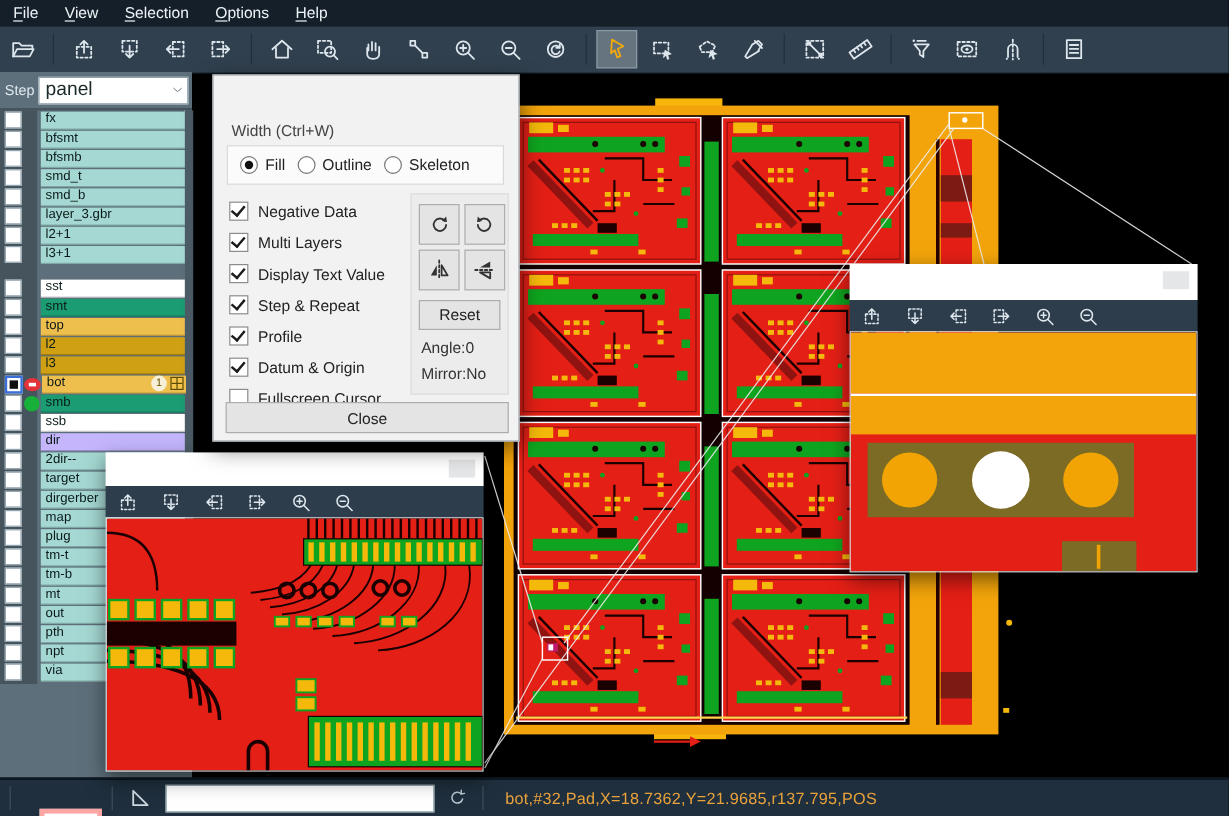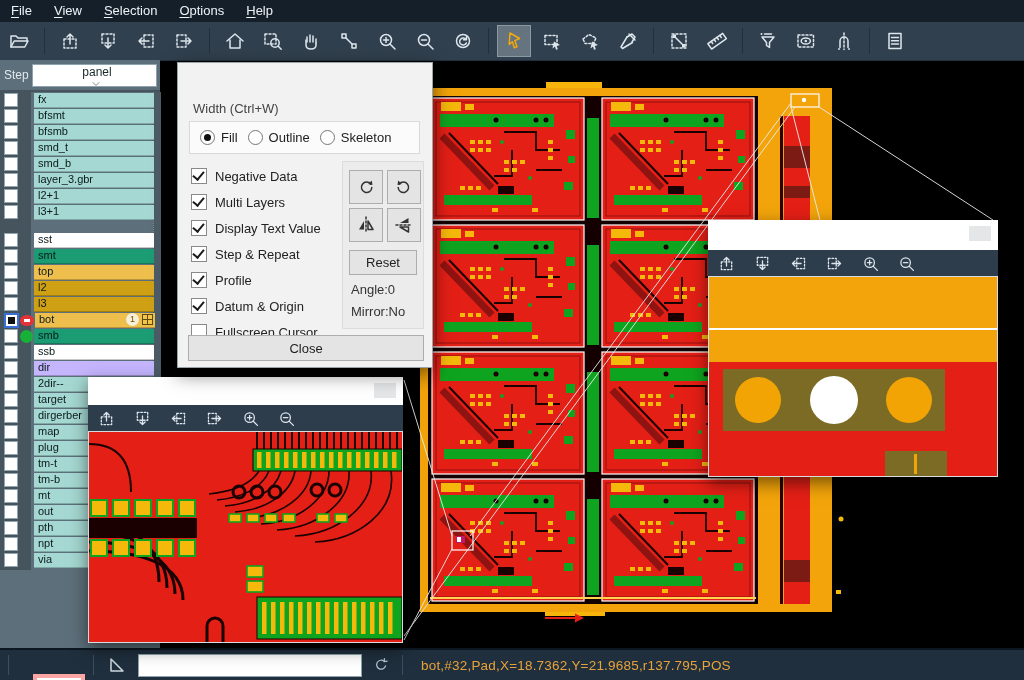--- a/index.html
+++ b/index.html
@@ -15,21 +15,21 @@
   .tool.active{background:#66747f;border:1px solid #8a99a4;}
   .tool.cursor-tool{color:#f2a90c;}
   .ic{width:22px;height:22px;display:block;}
   .ic *{stroke:currentColor;fill:none;stroke-width:1.5;stroke-linecap:round;stroke-linejoin:round;}
   .ic .dash{stroke-dasharray:2 2;}
   .ic .fill{fill:currentColor;stroke:none;}
   
   #sidebar{position:absolute;left:0;top:60px;width:160px;height:588px;background:#5d6f7a;z-index:6;}
   #steprow{position:absolute;left:0;top:2px;width:160px;height:26px;display:flex;align-items:center;}
   #steprow .lbl{color:#dfe9ef;font-size:12px;width:28px;padding-left:4px;}
-  #step-select{width:118px;height:21px;background:#fff;border:1px solid #8ea3ad;display:flex;align-items:center;font-size:12px;color:#1a2a2a;padding-left:5px;justify-content:space-between;flex-direction:column;}
+  #step-select{width:118px;height:21px;background:#fff;border:1px solid #8ea3ad;display:flex;align-items:center;font-size:16px;color:#1a2a2a;padding-left:5px;justify-content:space-between;}
   #step-select .chev{color:#4a5a64;margin-right:3px;}
   #steprow-divider{position:absolute;left:0;top:30px;width:160px;height:2px;background:#46545e;}
   #chk-strip{position:absolute;left:0;top:32px;width:31px;height:478px;background:#46545e;}
   #scroll-strip{position:absolute;left:153px;top:32px;width:7px;height:478px;background:#4c5c66;border-left:1px dotted #7b8a93;}
   .layer-group{position:absolute;left:0;width:160px;}
   .lrow{display:flex;height:16px;align-items:center;}
   .sb-chk{width:12px;height:12px;background:#fff;border:1px solid #93a5ae;margin-left:4px;flex:none;}
   .sb-chk.sel{border:2px solid #3a6fd8;width:11px;height:11px;position:relative;}
   .sb-chk.sel:after{content:"";position:absolute;left:2px;top:2px;width:7px;height:7px;background:#111;}
   .lind{width:16px;flex:none;display:flex;align-items:center;justify-content:center;}

